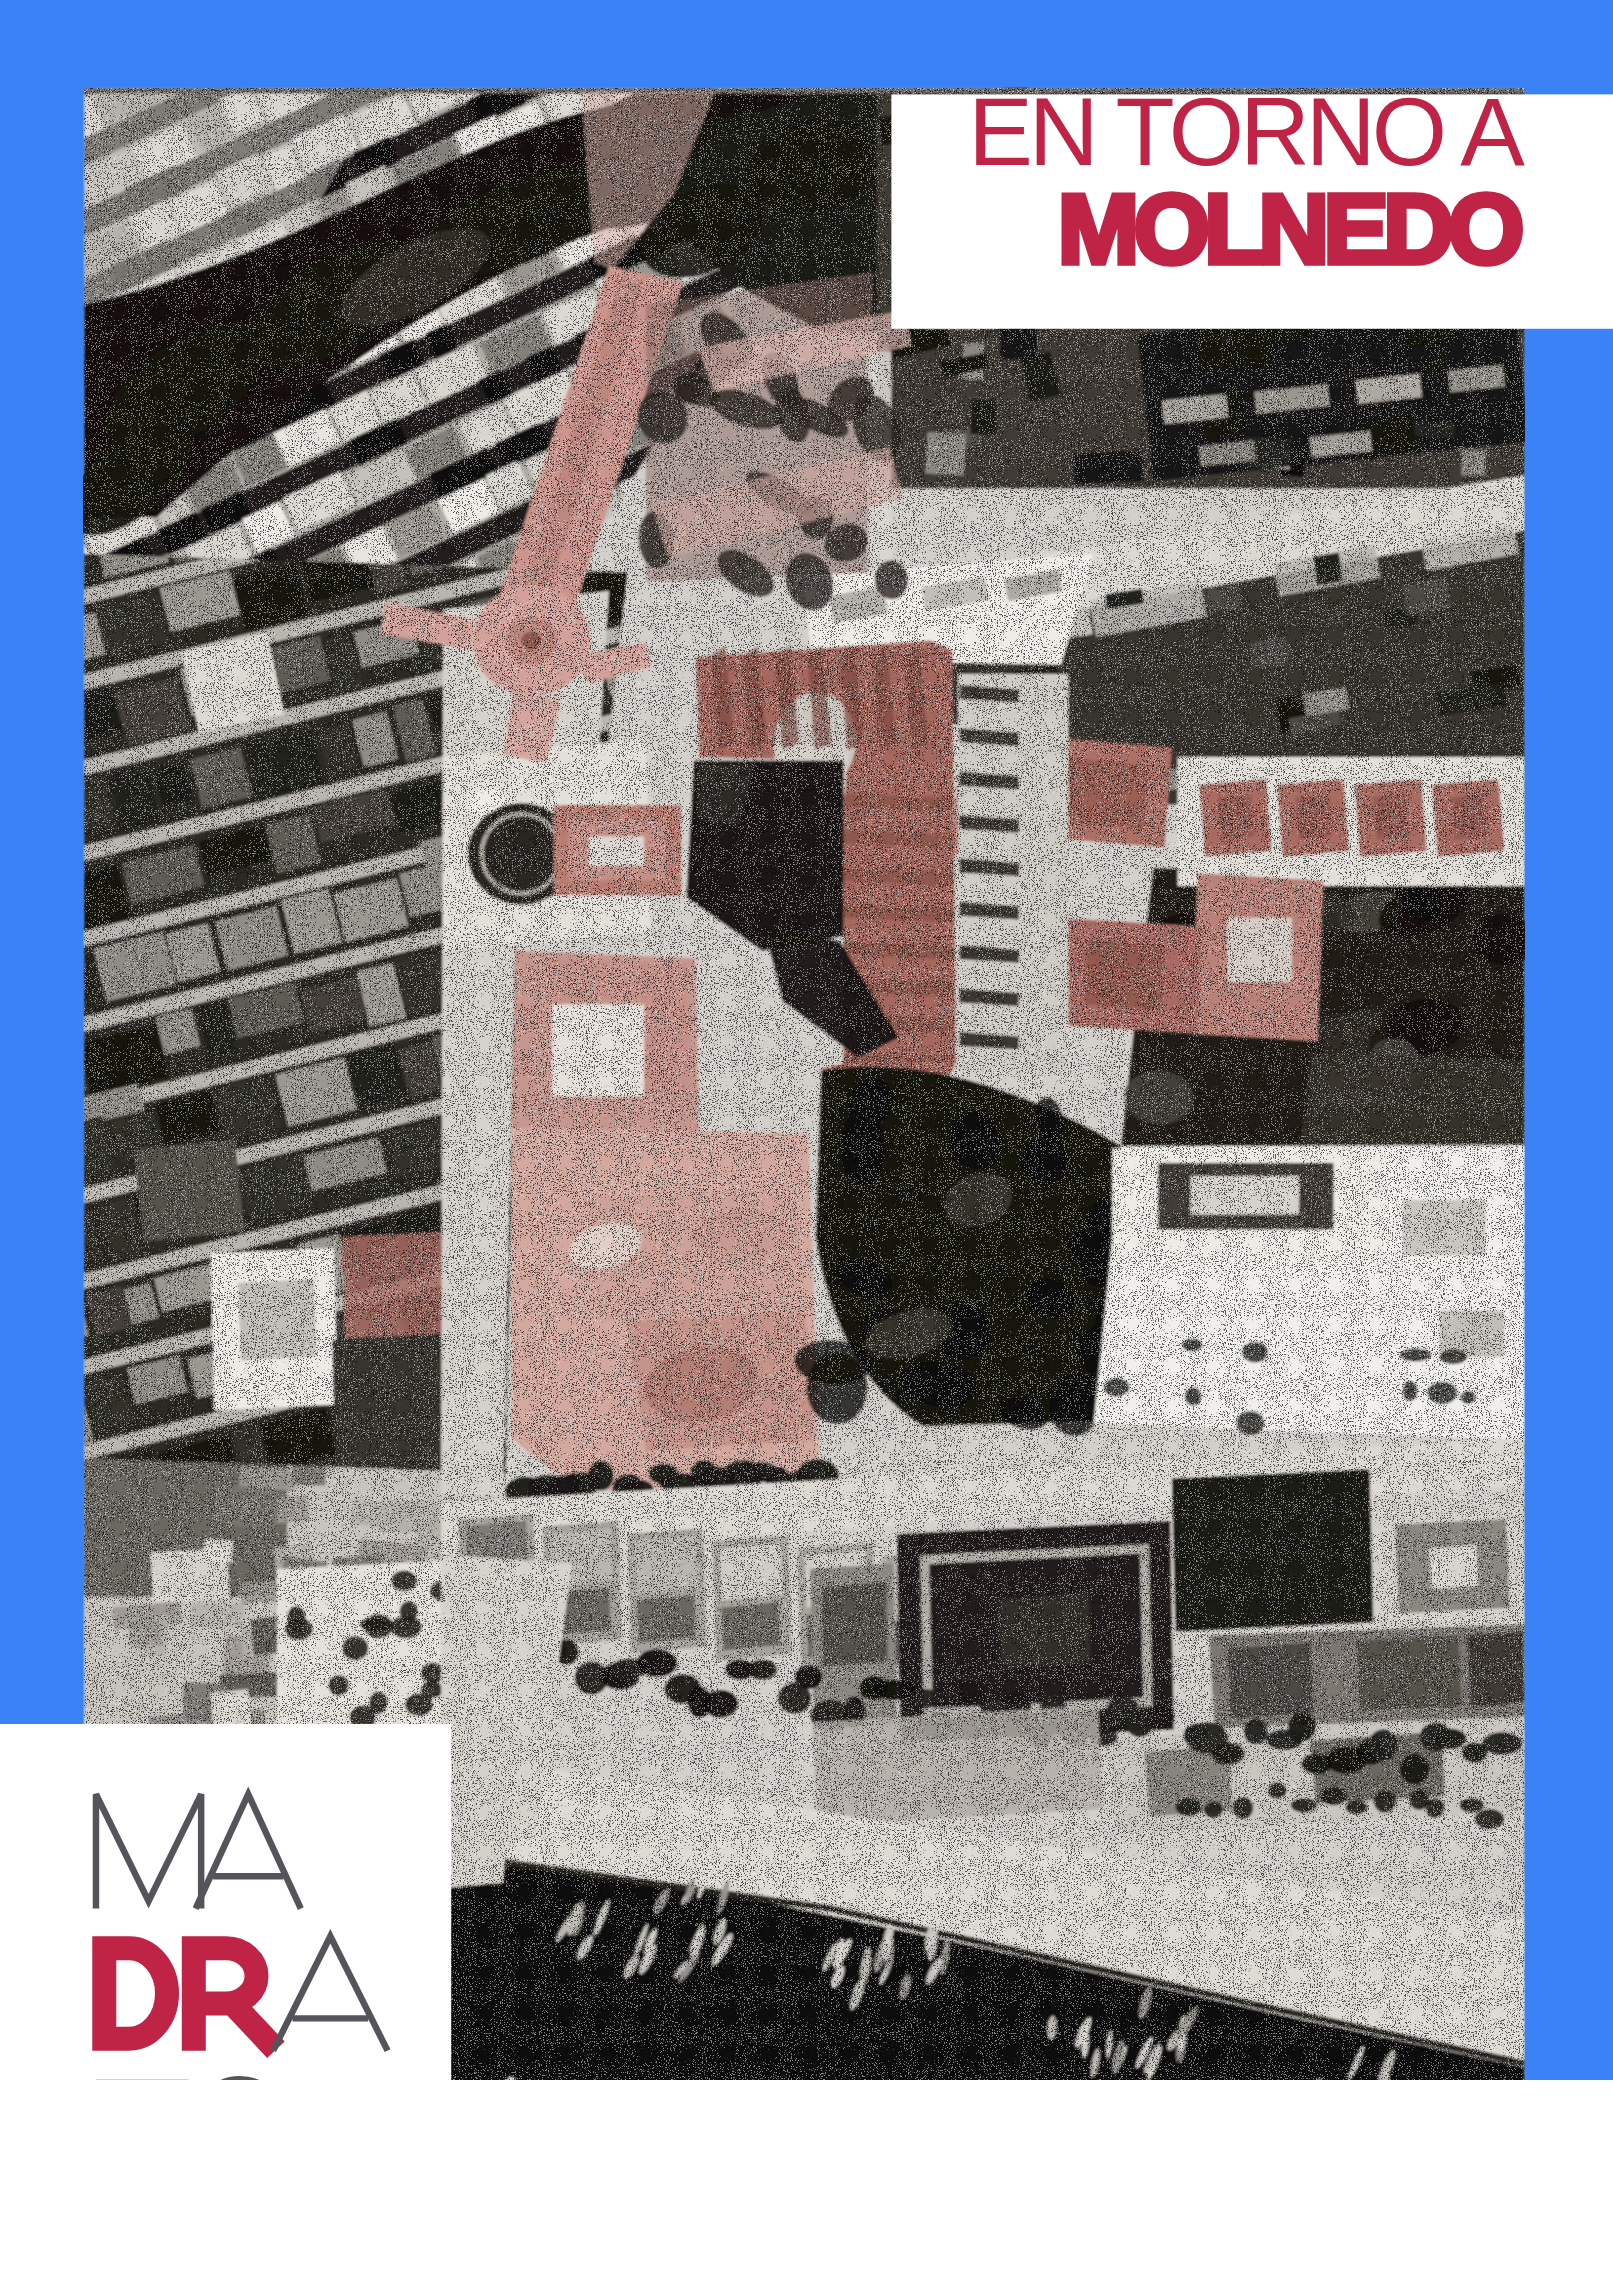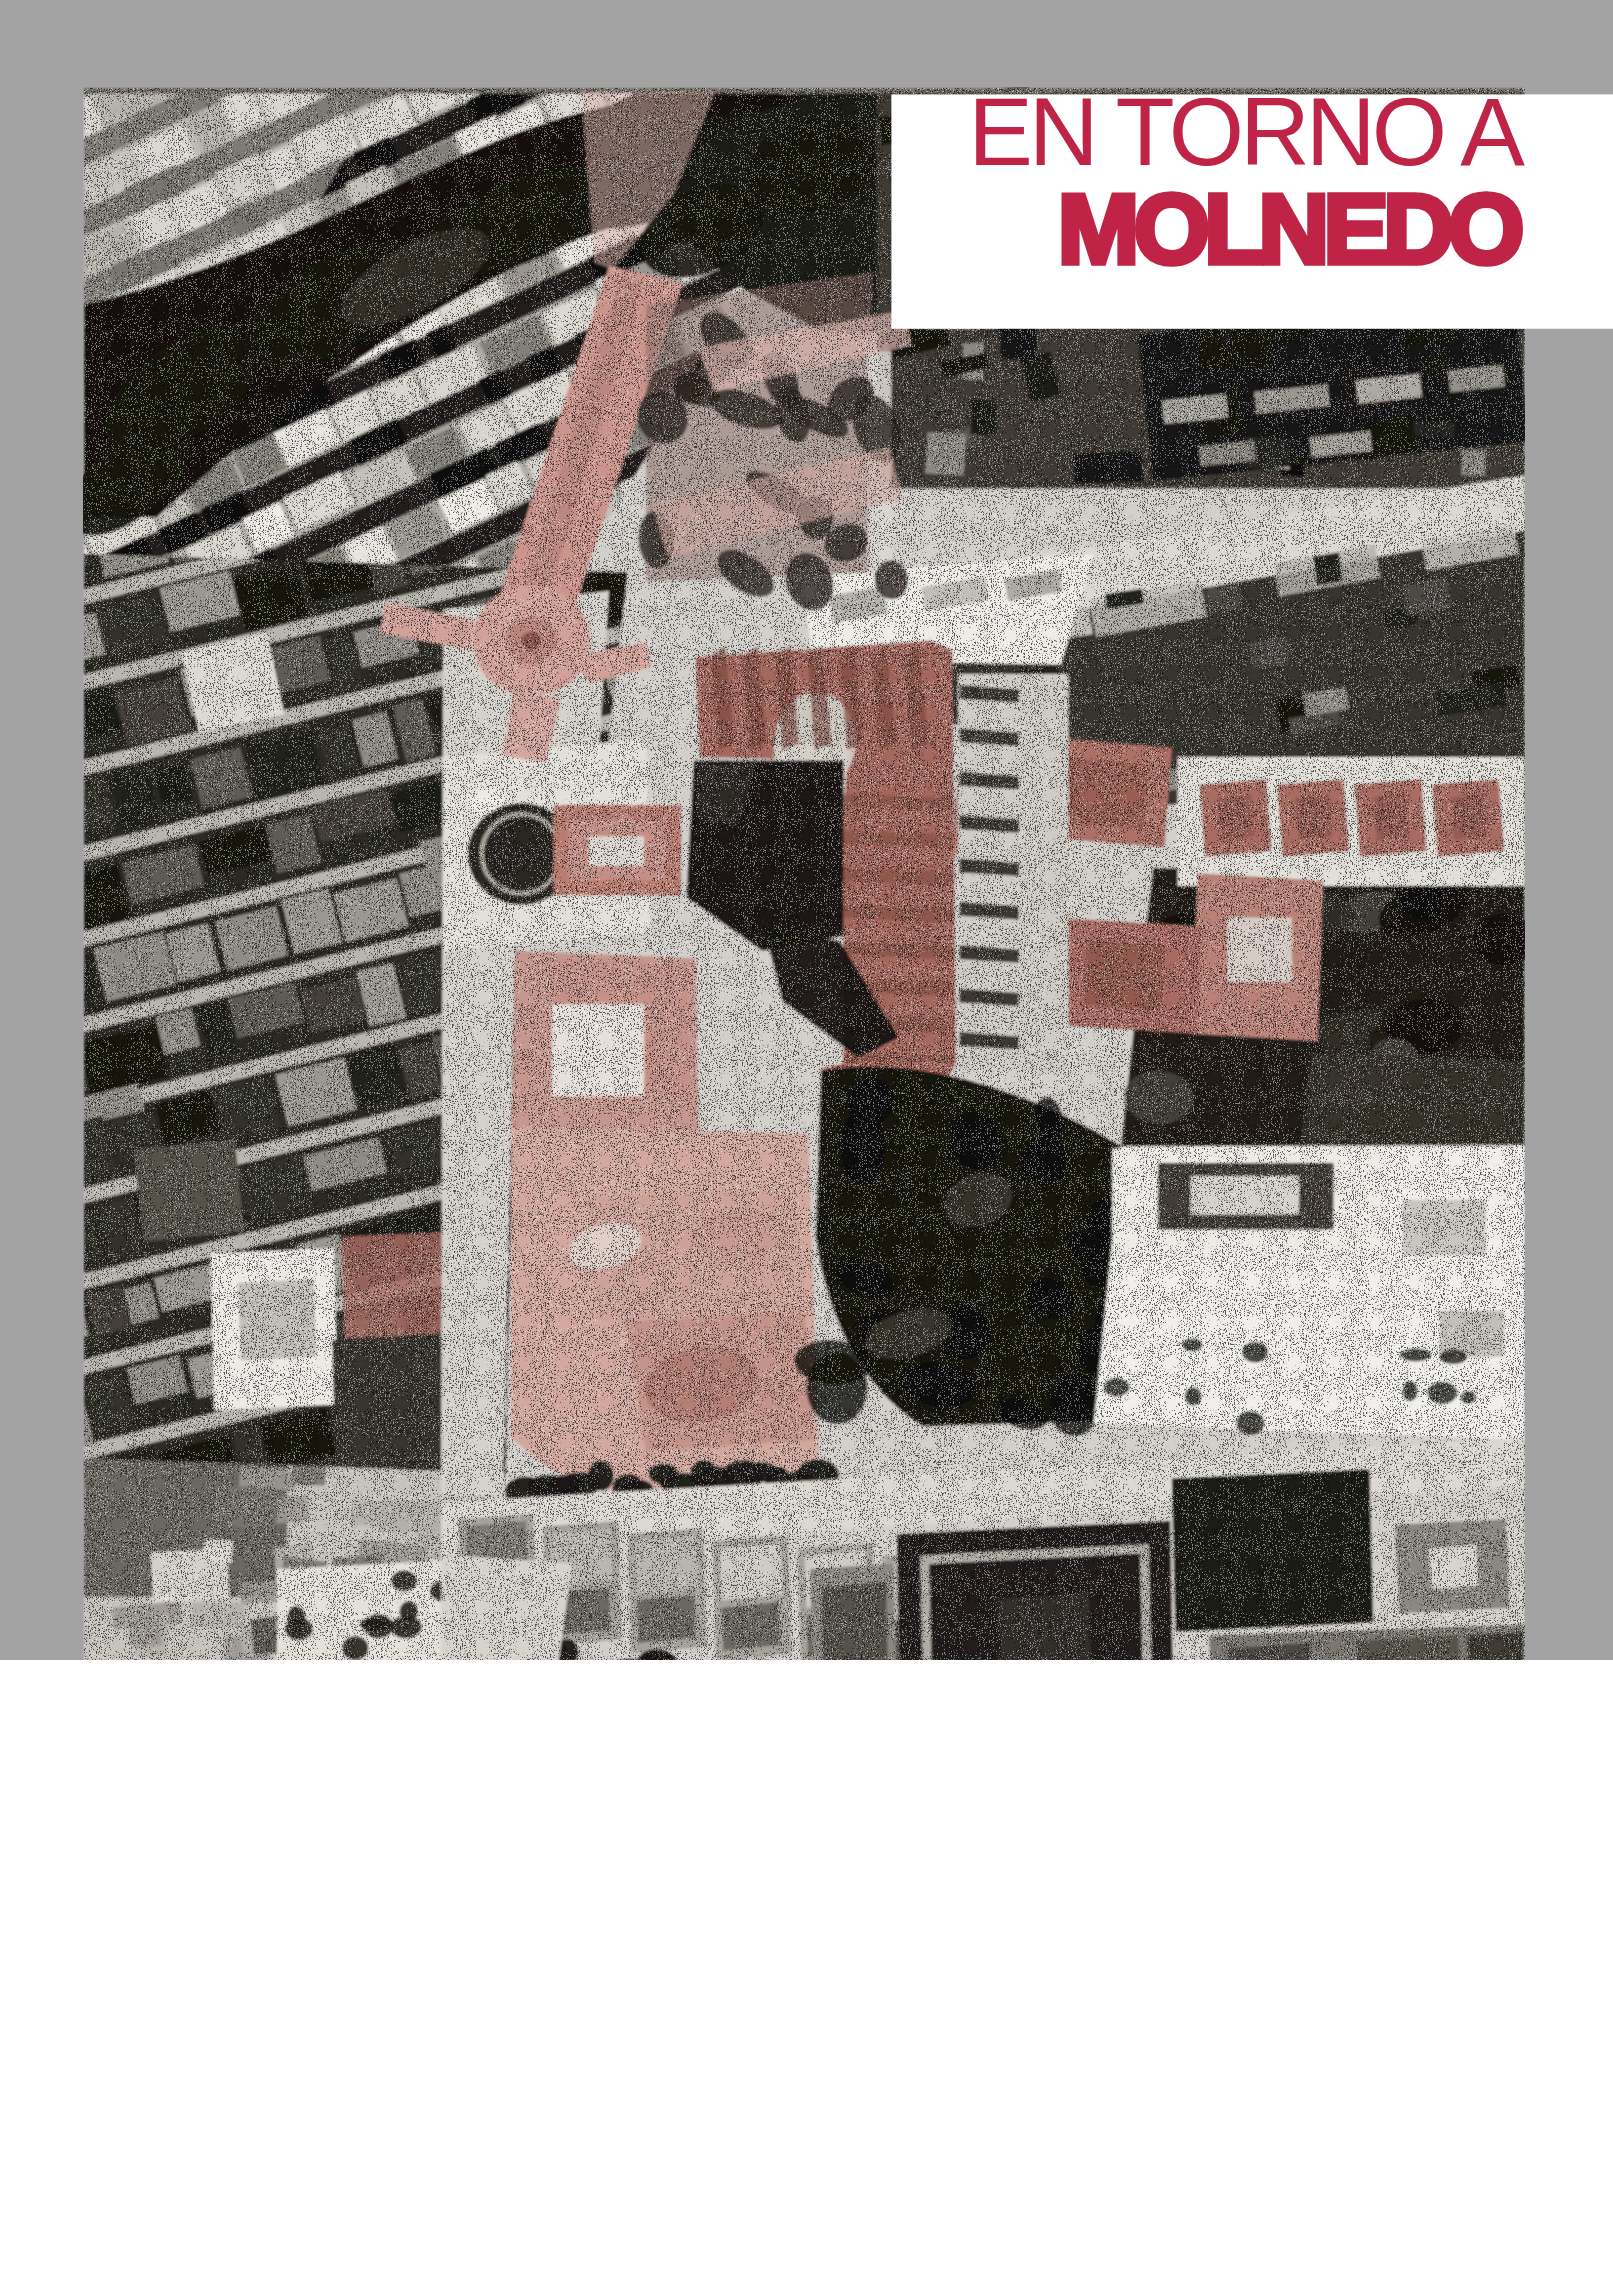--- a/index.html
+++ b/index.html
@@ -1,16 +1,16 @@
 <!DOCTYPE html>
 <html style="font-size:14.8px"><head>
 <meta charset="utf-8">
 <style>
   html,body { margin:0; padding:0; background:#ffffff; }
-  .page { position:relative; width:1613px; height:1660px; background:#a3a3a3; overflow:hidden;
+  .page { position:relative; width:1613px; height:2080px; background:#3b82f6; overflow:hidden;
           font-family:"Liberation Sans", sans-serif; }
 </style>
 </head>
 <body>
 <div class="page">
 <svg width="1613" height="2289" viewBox="0 0 1748 2480" xmlns="http://www.w3.org/2000/svg">
 <defs>
   <clipPath id="photo">
           <rect x="91" y="95" width="1561" height="2285"></rect>
         </clipPath>

